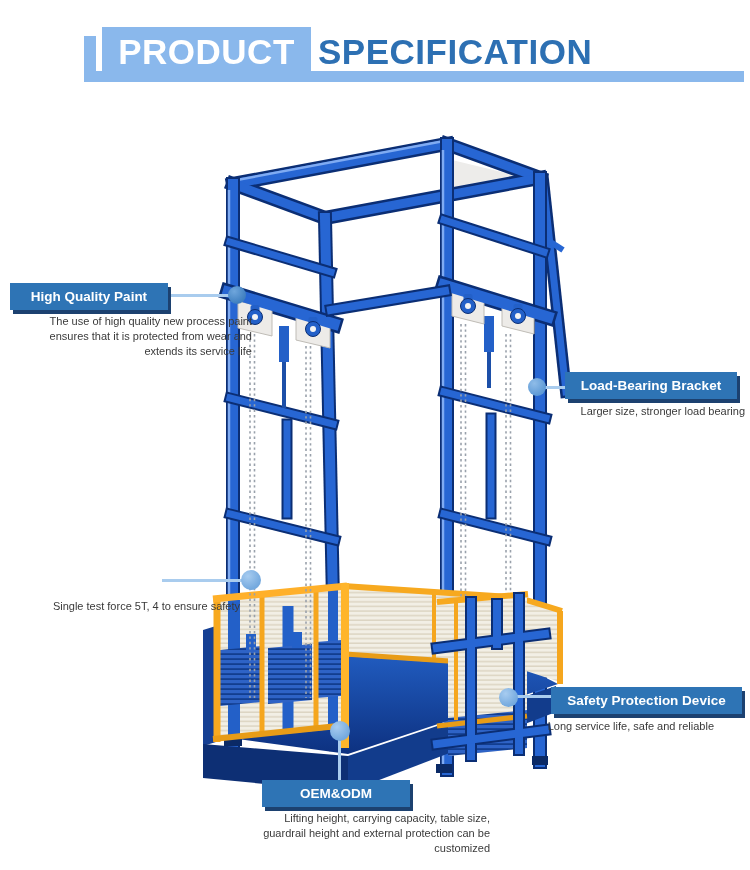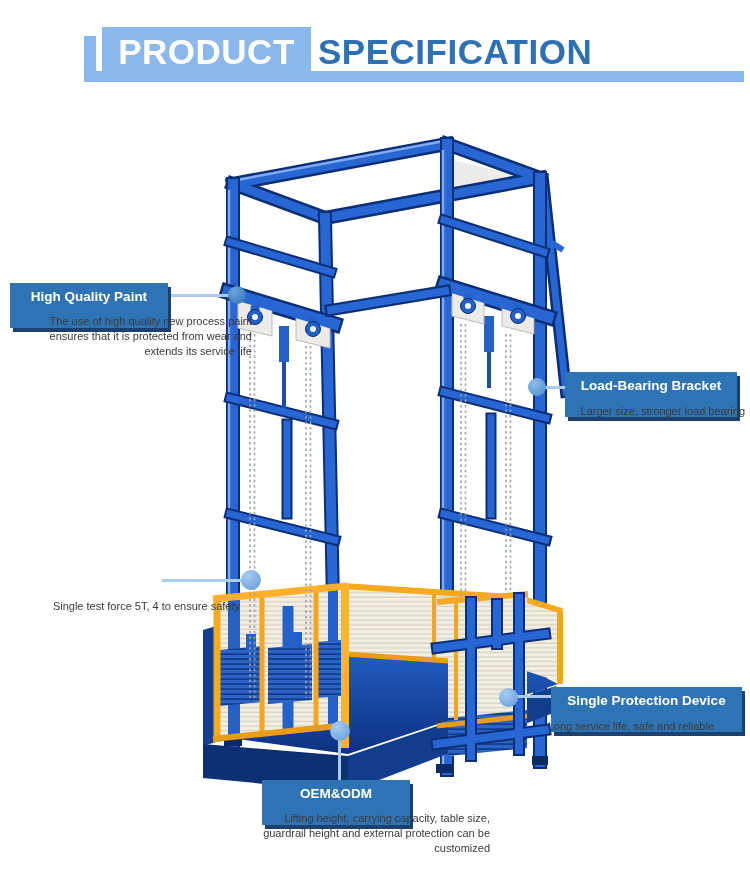--- a/index.html
+++ b/index.html
@@ -10,21 +10,21 @@
   
   .title-accent{left:84px;top:36px;width:12px;height:46px;background:#8AB8EC;}
   .title-productbg{left:102px;top:27px;width:209px;height:50px;background:#8AB8EC;}
   .title-underline{left:96px;top:71px;width:648px;height:11px;background:#8AB8EC;}
   .title-product{left:102px;top:27px;width:209px;height:50px;line-height:50px;text-align:center;
       font-size:35px;font-weight:900;color:#ffffff;letter-spacing:.5px;}
   .title-spec{left:318px;top:27px;height:50px;line-height:50px;white-space:nowrap;
       font-size:35px;font-weight:900;color:#2D70B3;letter-spacing:.5px;}
 
   
-  .label{height:45px;line-height:27px;text-align:center;background:#2E74B5;color:#fff;
+  .label{height:27px;line-height:27px;text-align:center;background:#2E74B5;color:#fff;
       font-size:13.5px;font-weight:bold;white-space:nowrap;box-shadow:3px 4px 0 #1C4170;z-index:6;}
   .desc{font-size:11px;line-height:1.35;color:#3A3A3A;z-index:6;}
   .cline{background:#A9CCEE;z-index:4;}
   .cdot{border-radius:50%;z-index:5;}
   .dot-dark{background:radial-gradient(circle at 35% 30%,#6FA6DC,#3F7FC0 70%);}
   .dot-mid{background:radial-gradient(circle at 35% 30%,#8FBCE8,#5E9AD6 70%);}
   .dot-light{background:radial-gradient(circle at 35% 30%,#A7CCF0,#74A9DE 70%);}
 
   .lbl-paint{left:10px;top:283px;width:158px;}
   .desc-paint{left:10px;top:314px;width:242px;}
@@ -272,21 +272,21 @@
   <div class="abs cdot dot-mid dot-bracket"></div>
   <div class="abs label lbl-bracket">Load-Bearing Bracket</div>
   <div class="abs desc desc-bracket">Larger size, stronger load bearing</div>
 
   <div class="abs cline line-chain"></div>
   <div class="abs cdot dot-light dot-chain"></div>
   <div class="abs desc desc-chain">Single test force 5T, 4 to ensure safety</div>
 
   <div class="abs cline line-safety"></div>
   <div class="abs cdot dot-light dot-safety"></div>
-  <div class="abs label lbl-safety">Single Protection Device</div>
+  <div class="abs label lbl-safety">Safety Protection Device</div>
   <div class="abs desc desc-safety">Long service life, safe and reliable</div>
 
   <div class="abs cline line-oem"></div>
   <div class="abs cdot dot-light dot-oem"></div>
   <div class="abs label lbl-oem">OEM&amp;ODM</div>
   <div class="abs desc desc-oem">Lifting height, carrying capacity, table size, guardrail height and external protection can be customized</div>
 
 </div>
 
 </body></html>

